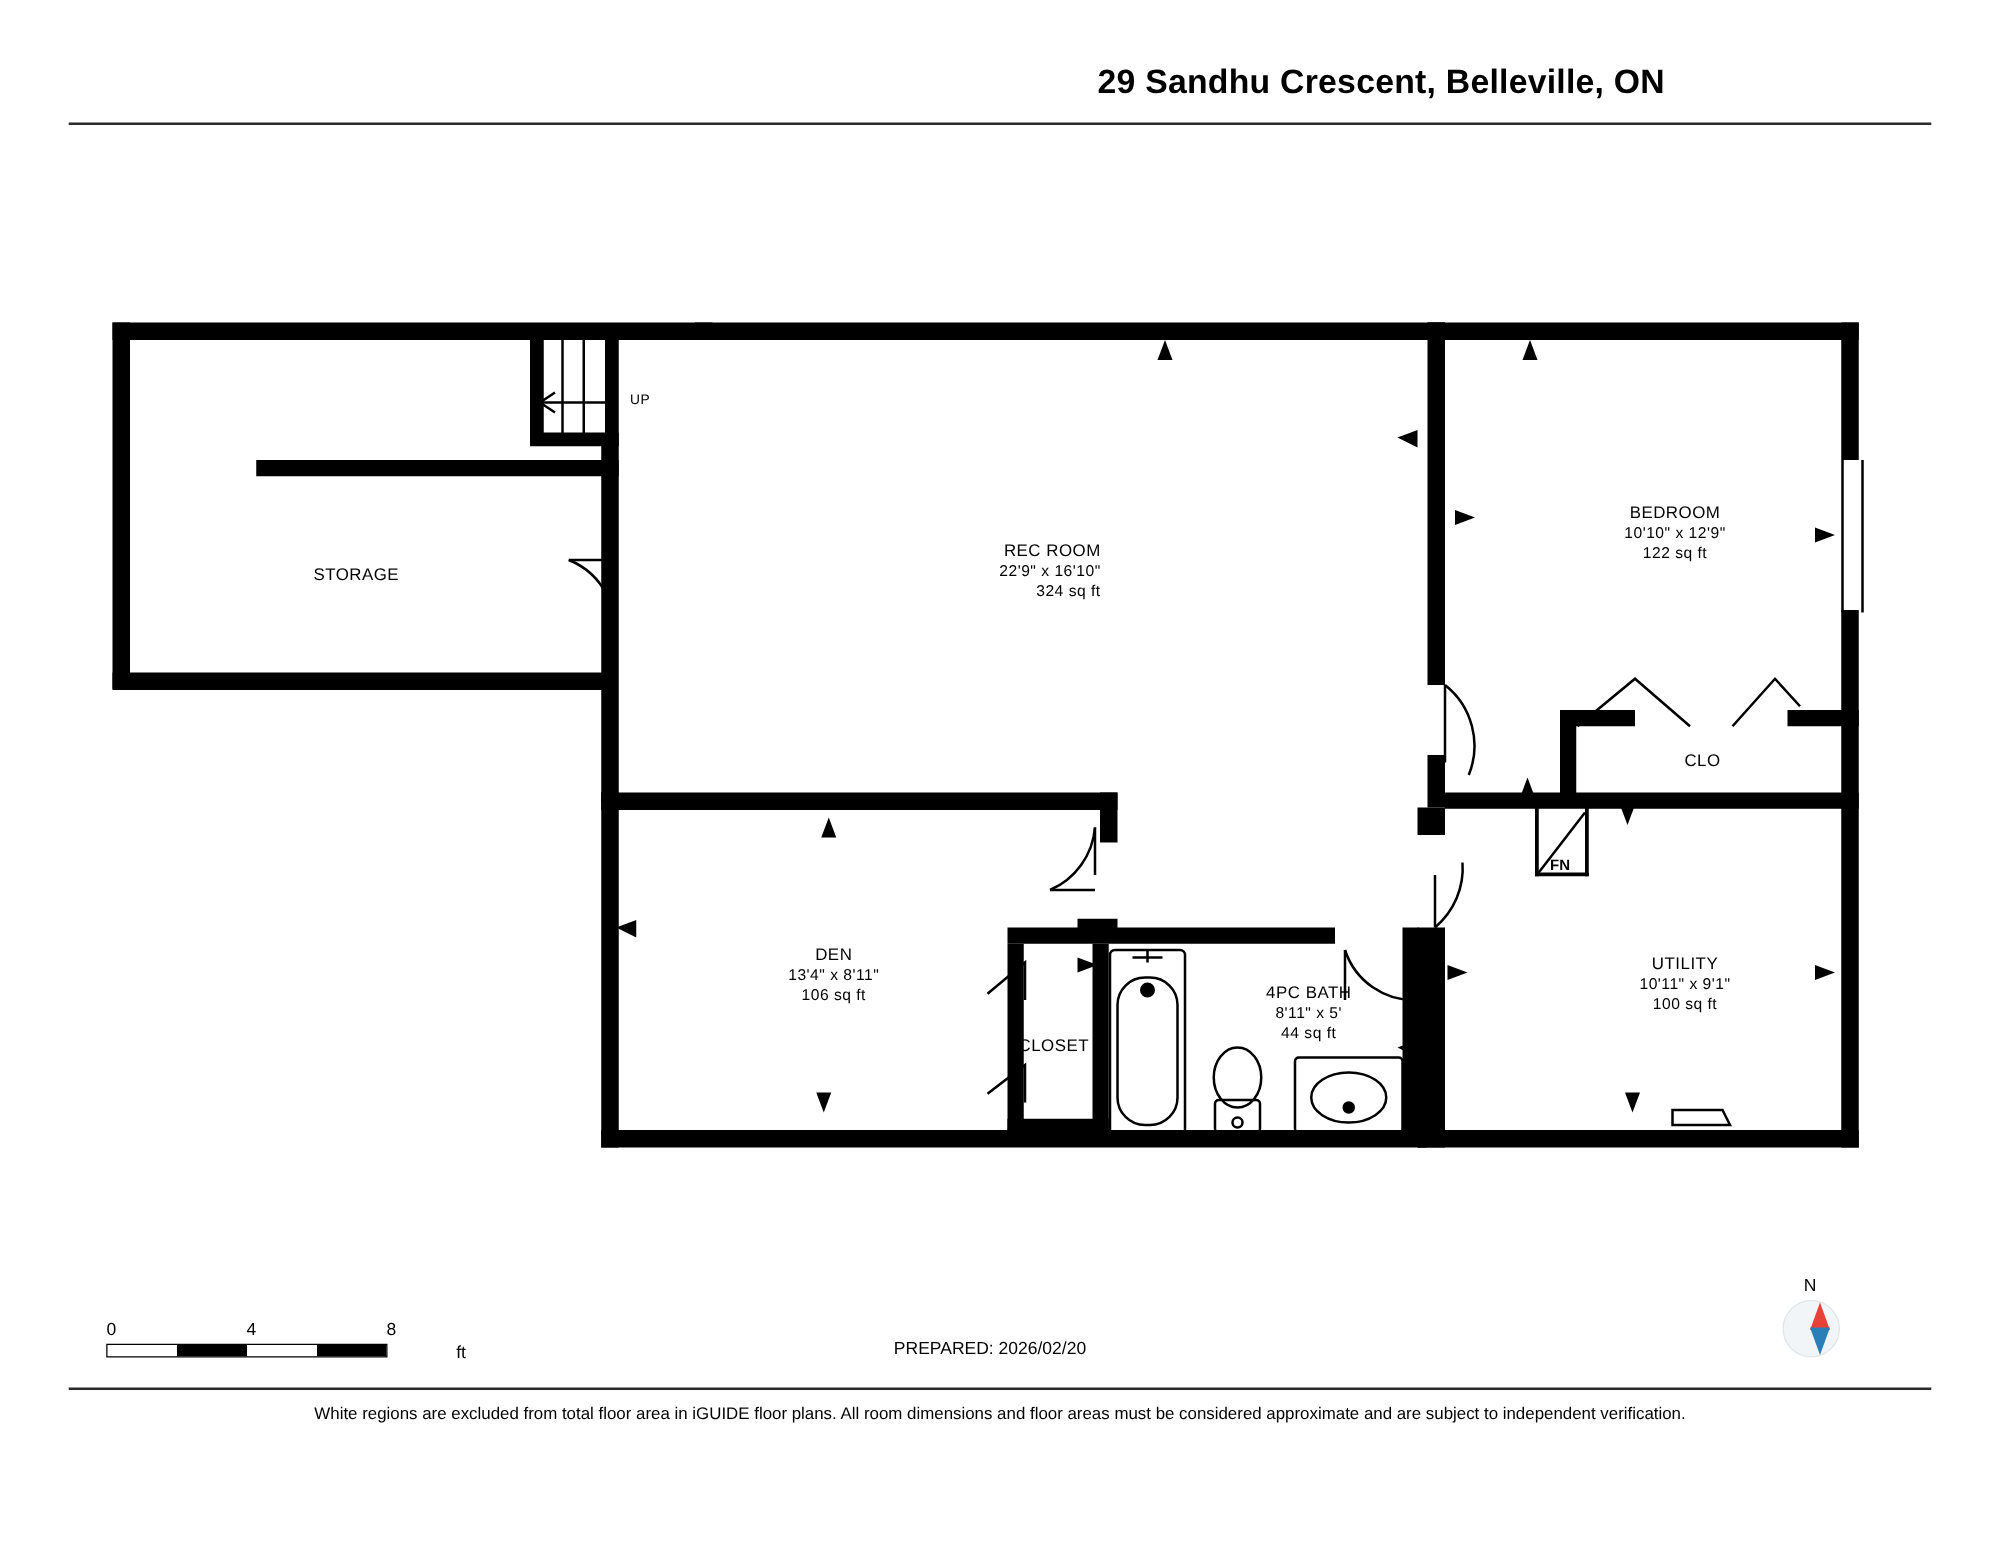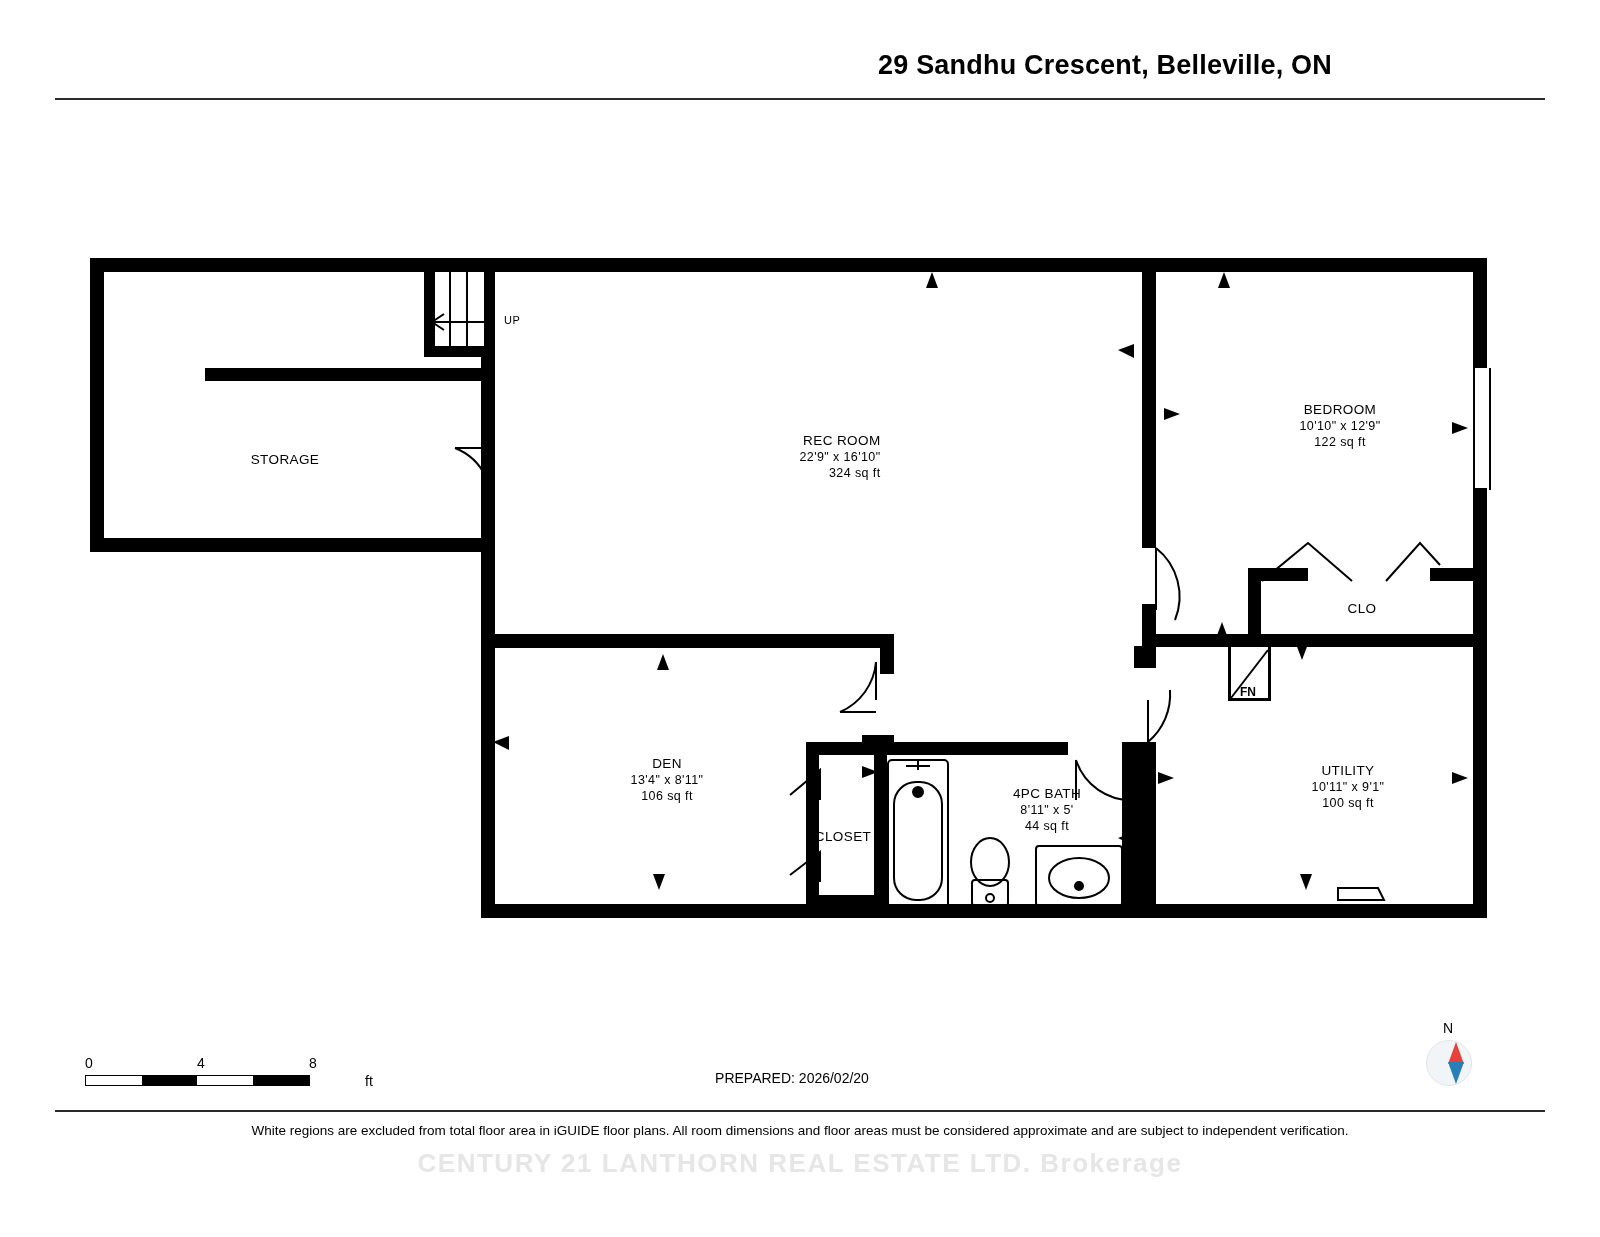--- a/index.html
+++ b/index.html
@@ -428,15 +428,14 @@
   <div class="compass">
     <div class="n">N</div>
     <div class="rose"></div>
     <div class="needle-r"></div>
     <div class="needle-b"></div>
   </div>
 
   <div class="prepared">PREPARED: 2026/02/20</div>
   <div class="footer-rule"></div>
   <div class="disclaimer">White regions are excluded from total floor area in iGUIDE floor plans. All room dimensions and floor areas must be considered approximate and are subject to independent verification.</div>
-  <div class="watermark">CENTURY 21 LANTHORN REAL ESTATE LTD.  Brokerage</div>
 
 </div>
 
 </body></html>

